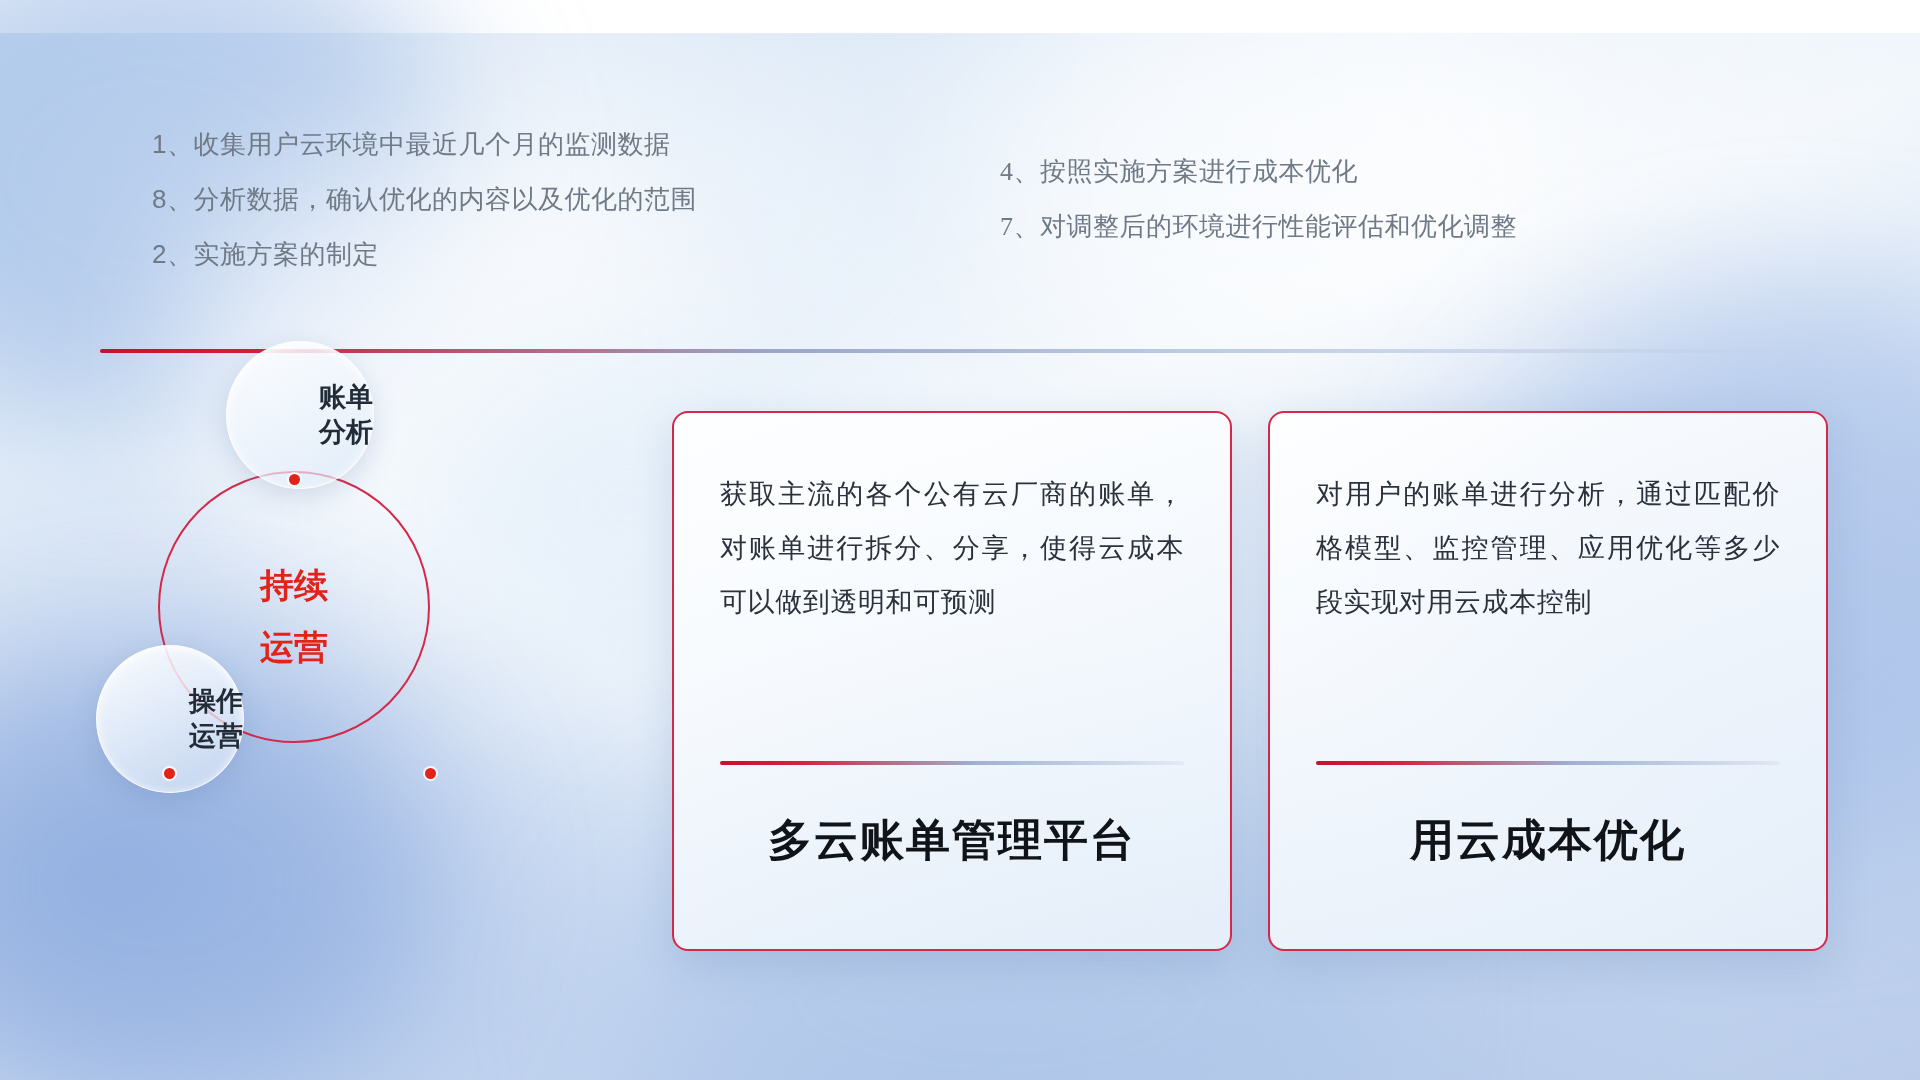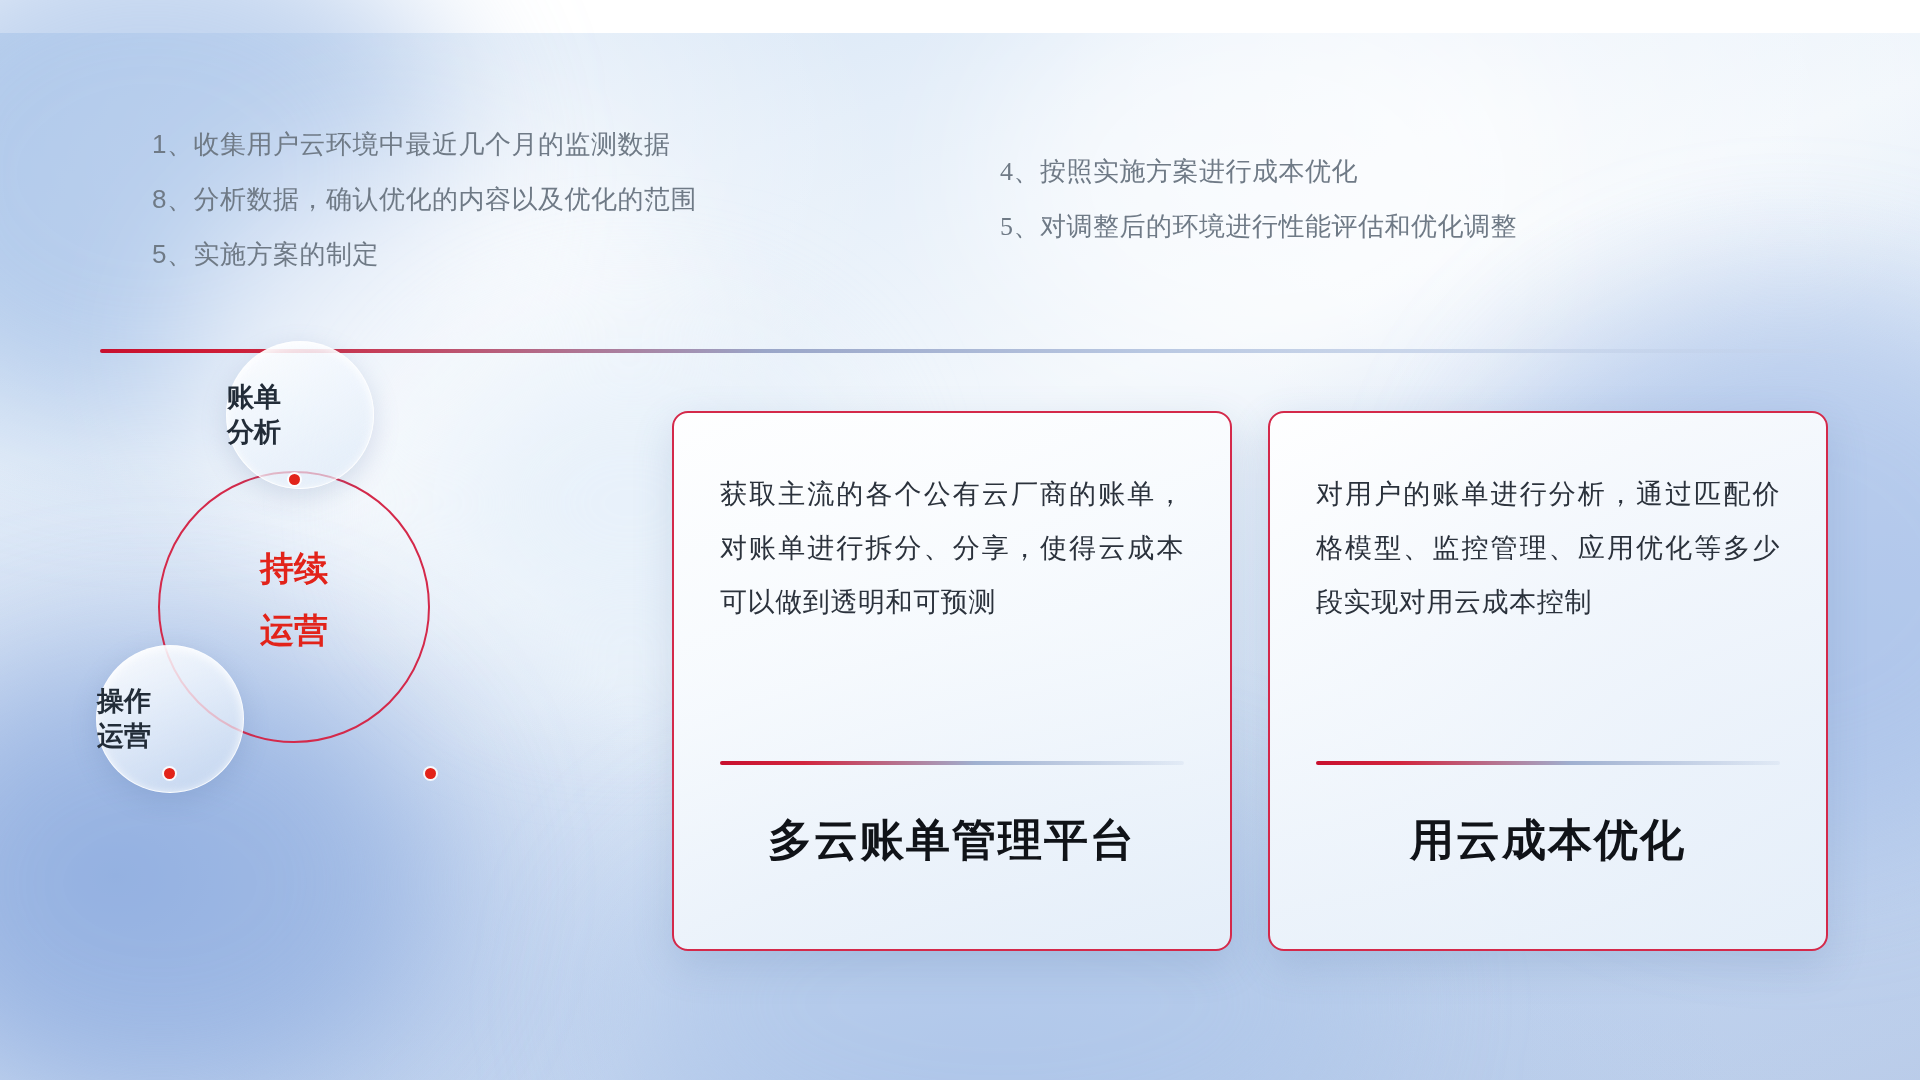--- a/index.html
+++ b/index.html
@@ -79,33 +79,33 @@
   }
   .bubble {
     position: absolute;
     border-radius: 50%;
     box-sizing: border-box;
     border: 1px solid rgba(255,255,255,0.9);
     background: linear-gradient(150deg, rgba(255,255,255,0.92) 0%, rgba(240,246,253,0.78) 45%, rgba(214,228,245,0.62) 100%);
     box-shadow: 0 8px 26px rgba(90,120,170,0.22), inset 0 2px 10px rgba(255,255,255,0.9);
     display: flex;
     flex-direction: column;
-    align-items: flex-start;
+    align-items: flex-end;
     justify-content: center;
     color: #222c38;
     font-size: 27px;
     font-weight: bold;
     line-height: 1.28;
     text-align: center;
   }
   
   #center-ring { left: 58px; top: 88px; width: 272px; height: 272px; }
   #center-label {
     position: absolute;
-    left: 58px; top: 80px; width: 272px; height: 272px;
+    left: 58px; top: 97px; width: 272px; height: 272px;
     display: flex; flex-direction: column; align-items: center; justify-content: center;
     color: #e2231a;
     font-size: 34px;
     font-weight: bold;
     line-height: 1.3;
     text-align: center;
     gap: 18px;
   }
   #bubble-bill { left: 126px; top: -42px; width: 148px; height: 148px; }
   #bubble-ops { left: -4px; top: 262px; width: 148px; height: 148px; }
@@ -173,26 +173,26 @@
   <div class="blob b2"></div>
   <div class="blob b3"></div>
   <div class="blob b4"></div>
   <div class="blob b5"></div>
   <div class="blob b6"></div>
   <div class="blob b7"></div>
 
   <div class="bullets" id="bullets-left">
     <div class="line">1、收集用户云环境中最近几个月的监测数据</div>
     <div class="line">8、分析数据，确认优化的内容以及优化的范围</div>
-    <div class="line">5、实施方案的制定</div>
+    <div class="line">2、实施方案的制定</div>
   </div>
 
   <div class="bullets" id="bullets-right">
     <div class="line">4、按照实施方案进行成本优化</div>
-    <div class="line">5、对调整后的环境进行性能评估和优化调整</div>
+    <div class="line">7、对调整后的环境进行性能评估和优化调整</div>
   </div>
 
   <div id="divider"></div>
 
   <div id="venn">
     <div class="ring" id="center-ring"></div>
     <div id="center-label">
       <span>持续</span>
       <span>运营</span>
     </div>

